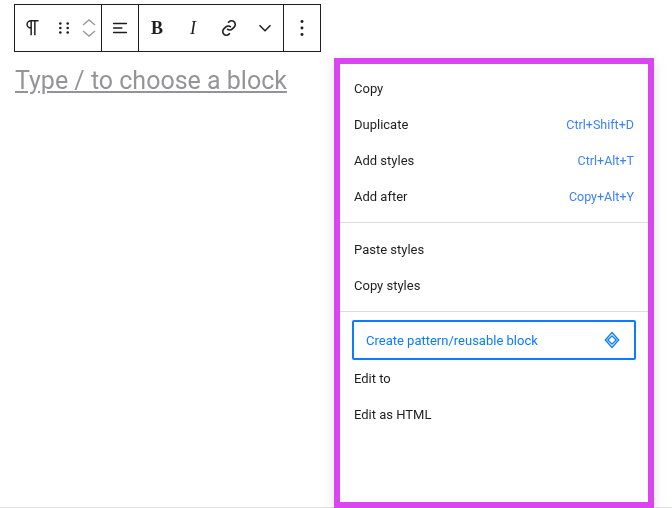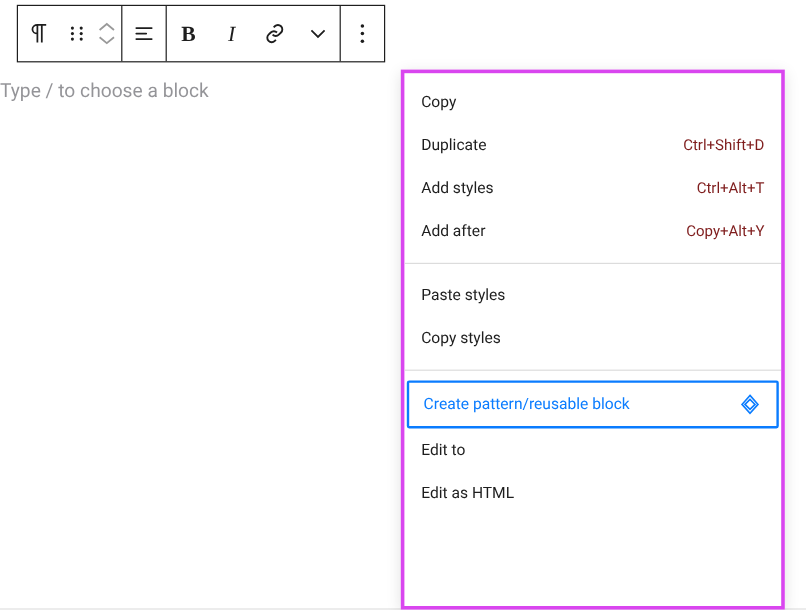--- a/index.html
+++ b/index.html
@@ -53,34 +53,35 @@
     flex-direction: column;
     align-items: center;
     justify-content: center;
   }
   .mover svg { width: 16px; height: 9px; color: #9a9a9a; }
   .mover svg:last-child { margin-top: 2px; }
 
   .placeholder {
     position: absolute;
     top: 66px;
-    left: 0;
-    font-size: 16px;
+    left: 15px;
+    font-size: 25px;
     color: rgba(60,60,67,0.55);
     font-weight: 400;
+    text-decoration: underline;
   }
 
   .dropdown {
     position: absolute;
     top: 58px;
     left: 334px;
     width: 320px;
     height: 450px;
     background: #fff;
-    border: 3px solid #d946ef;
+    border: 6px solid #d946ef;
     box-shadow: 0 3px 12px rgba(0,0,0,0.12);
     display: flex;
     flex-direction: column;
     justify-content: center;
   }
   .menu-body {
     overflow-y: scroll;
     overflow-x: hidden;
     flex: 1;
     padding-top: 6px;
@@ -98,38 +99,38 @@
     display: flex;
     align-items: center;
     justify-content: space-between;
     height: 36px;
     padding: 0 14px;
     font-size: 13px;
     color: #1e1e1e;
     cursor: pointer;
   }
   .menu-item .shortcut {
-    color: #7f1d1d;
+    color: #3b82f6;
     font-size: 12.5px;
   }
   .menu-item svg.right-ico {
     width: 20px;
     height: 20px;
     flex-shrink: 0;
   }
   .menu-sep {
     border: none;
     border-top: 1px solid #dcdcdc;
     margin: 8px 0;
   }
   .menu-item.highlight {
     border: 2px solid var(--hl, #0a7cff);
     color: var(--hl, #0a7cff);
     border-radius: 2px;
-    margin: 0 2px;
+    margin: 0 12px;
     height: 40px;
     padding: 0 12px;
   }
   .menu-item.highlight svg.right-ico { color: var(--hl, #0a7cff); }
 </style>
 </head>
 <body>
 
 <div class="canvas">
 

